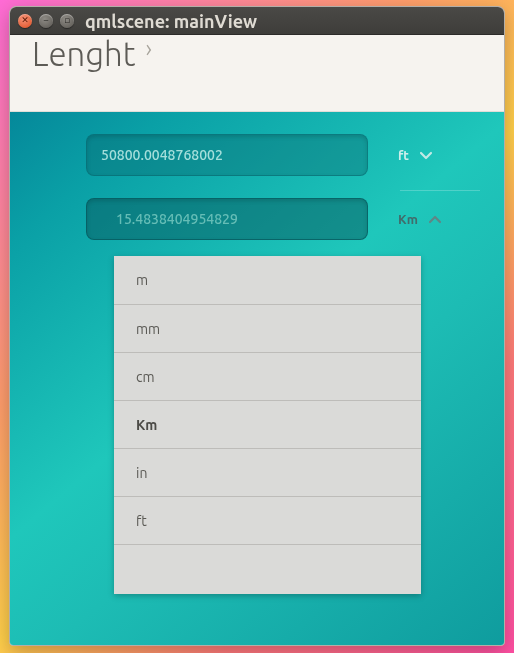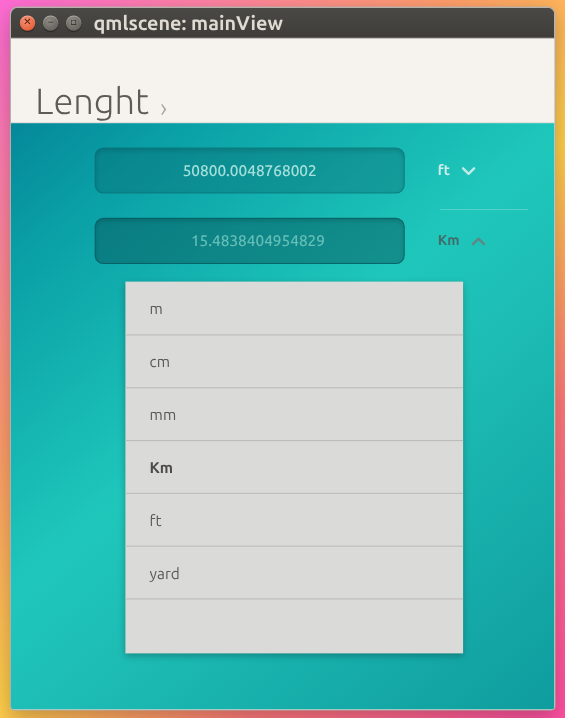--- a/index.html
+++ b/index.html
@@ -35,21 +35,21 @@
   }
   .wbtn.close { background: radial-gradient(circle at 40% 35%, #f79277, #dd4c1f); color:#5a1a06; }
   .wbtn.min   { background: radial-gradient(circle at 40% 35%, #8e8b85, #595651); color:#2a2926; }
   .wbtn.max   { background: radial-gradient(circle at 40% 35%, #8e8b85, #595651); color:#2a2926; }
   .titlebar .title { color: #dfdbd3; font-size: 18px; font-weight: 600; margin-left: 4px; }
 
   .header {
     height: 77px;
     background: #f6f3ef;
     border-bottom: 1px solid #e0ddd7;
-    display: flex; align-items: flex-end;
+    display: flex; align-items: flex-start;
     padding: 0 22px;
   }
   .header .htext {
     font-size: 33px; font-weight: 300; color: #5d5b56;
   }
   .header .chevron {
     font-size: 24px; color: #a8a49c; margin-left: 10px; font-weight: 300;
   }
 
   .content {
@@ -66,21 +66,20 @@
   .numbox {
     flex: 0 0 282px;
     height: 42px;
     background: rgba(8, 95, 102, 0.35);
     border: 1px solid rgba(7, 102, 108, 0.55);
     border-radius: 8px;
     box-shadow: inset 0 2px 4px rgba(0,0,0,0.15);
     display: flex; align-items: center;
     padding: 0 14px;
     margin-left: 48px;
-    justify-content: center;
   }
   .numbox span { color: #b7e9e4; font-size: 14px; font-weight: 500; opacity: 0.9; }
   .row2 .numbox { background: rgba(6, 78, 84, 0.45); border-color: rgba(5, 85, 90, 0.7); padding-left: 29px; }
   .row2 .numbox span { color: #6fc4bc; }
 
   .unit-group {
     display: flex; align-items: center;
     margin-left: 30px;
     gap: 10px;
   }
@@ -168,32 +167,32 @@
             </svg>
         </span>
       </div>
     </div>
 
     <div class="dropdown">
       <div class="opt">
           <span>m</span>
         </div>
       <div class="opt">
-          <span>cm</span>
+          <span>mm</span>
         </div>
       <div class="opt">
-          <span>mm</span>
+          <span>cm</span>
         </div>
       <div class="opt selected">
           <span>Km</span>
         </div>
       <div class="opt">
-          <span>ft</span>
+          <span>in</span>
         </div>
       <div class="opt">
-          <span>yard</span>
+          <span>ft</span>
         </div>
       <div class="opt"></div>
 
     </div>
 
   </div>
 </div>
 
 </body></html>

